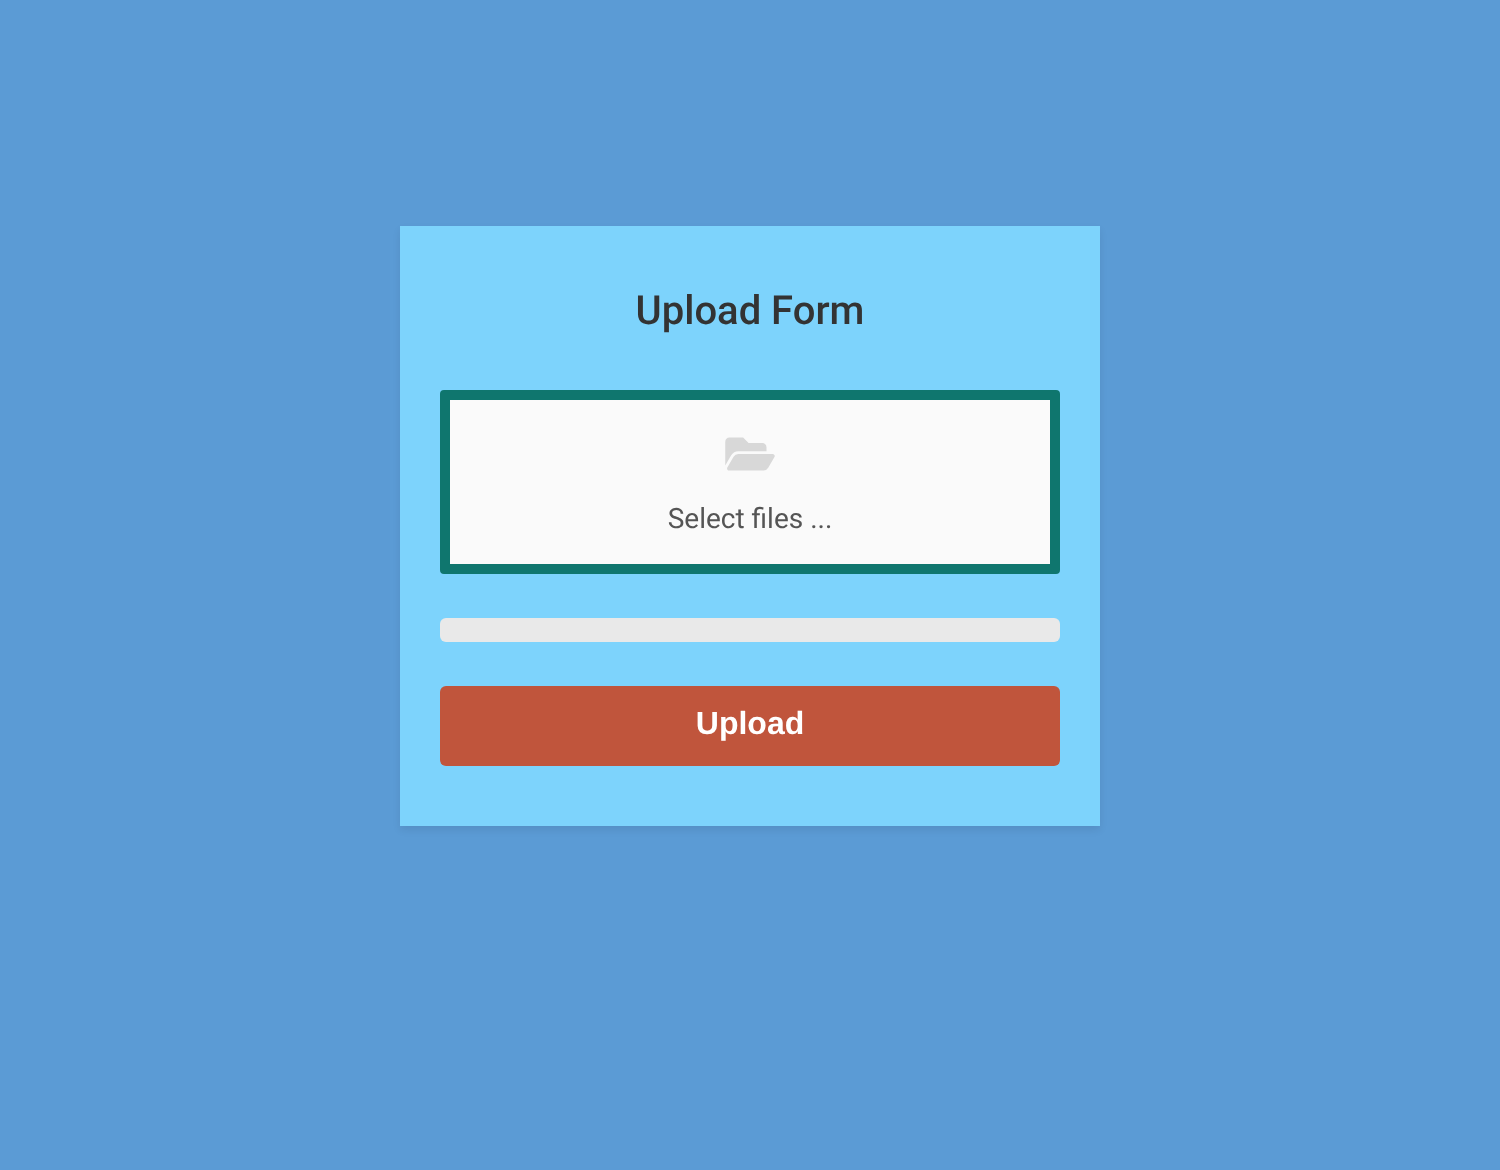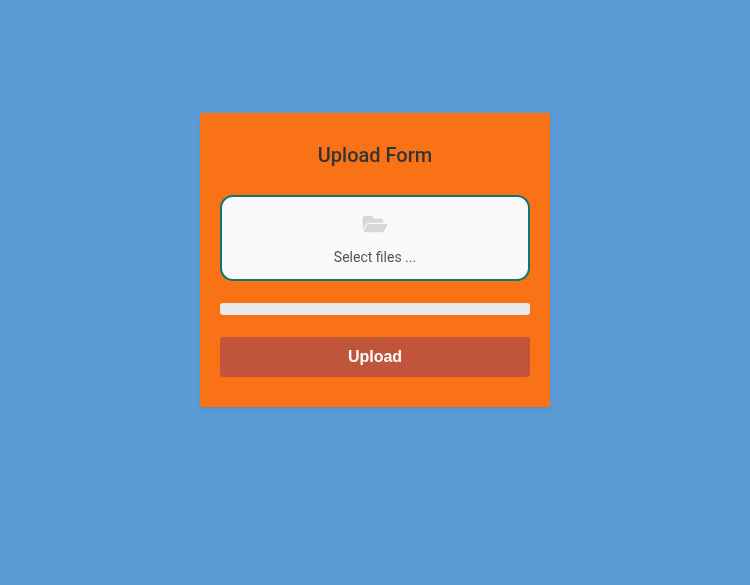--- a/index.html
+++ b/index.html
@@ -12,35 +12,35 @@
       height: 585px;
       background-color: #5b9bd5;
       font-family: -apple-system, BlinkMacSystemFont, "Segoe UI", Roboto, "Helvetica Neue", Arial, sans-serif;
       display: flex;
       align-items: flex-start;
       justify-content: center;
       padding-top: 113px;
     }
     .card {
       width: 350px;
-      background-color: #f97316;
+      background-color: #7dd3fc;
       padding: 30px 20px 30px 20px;
       box-shadow: 0 2px 4px rgba(0,0,0,0.08);
     }
     .title {
       text-align: center;
       font-size: 20px;
       font-weight: 500;
       color: #333333;
       margin-bottom: 28px;
     }
     .file-select {
-      border: 2px solid #0f766e;
+      border: 5px solid #0f766e;
       background-color: #fafafa;
-      border-radius: 13px;
+      border-radius: 2px;
       padding: 16px 10px 14px 10px;
       text-align: center;
       cursor: pointer;
       margin-bottom: 22px;
     }
     .folder-icon {
       display: inline-block;
       margin-bottom: 10px;
     }
     .folder-icon svg {

